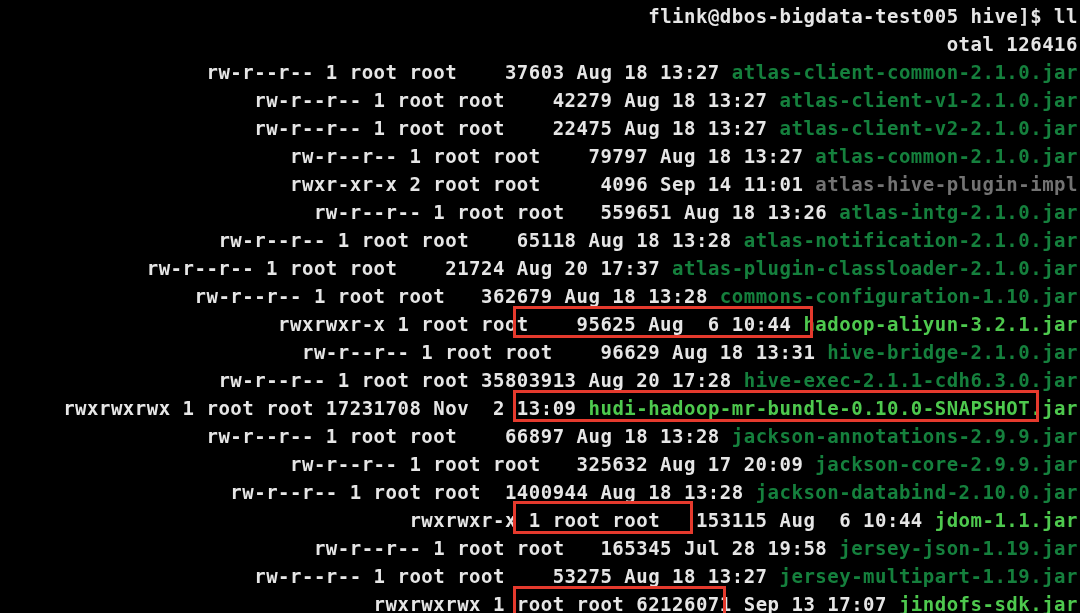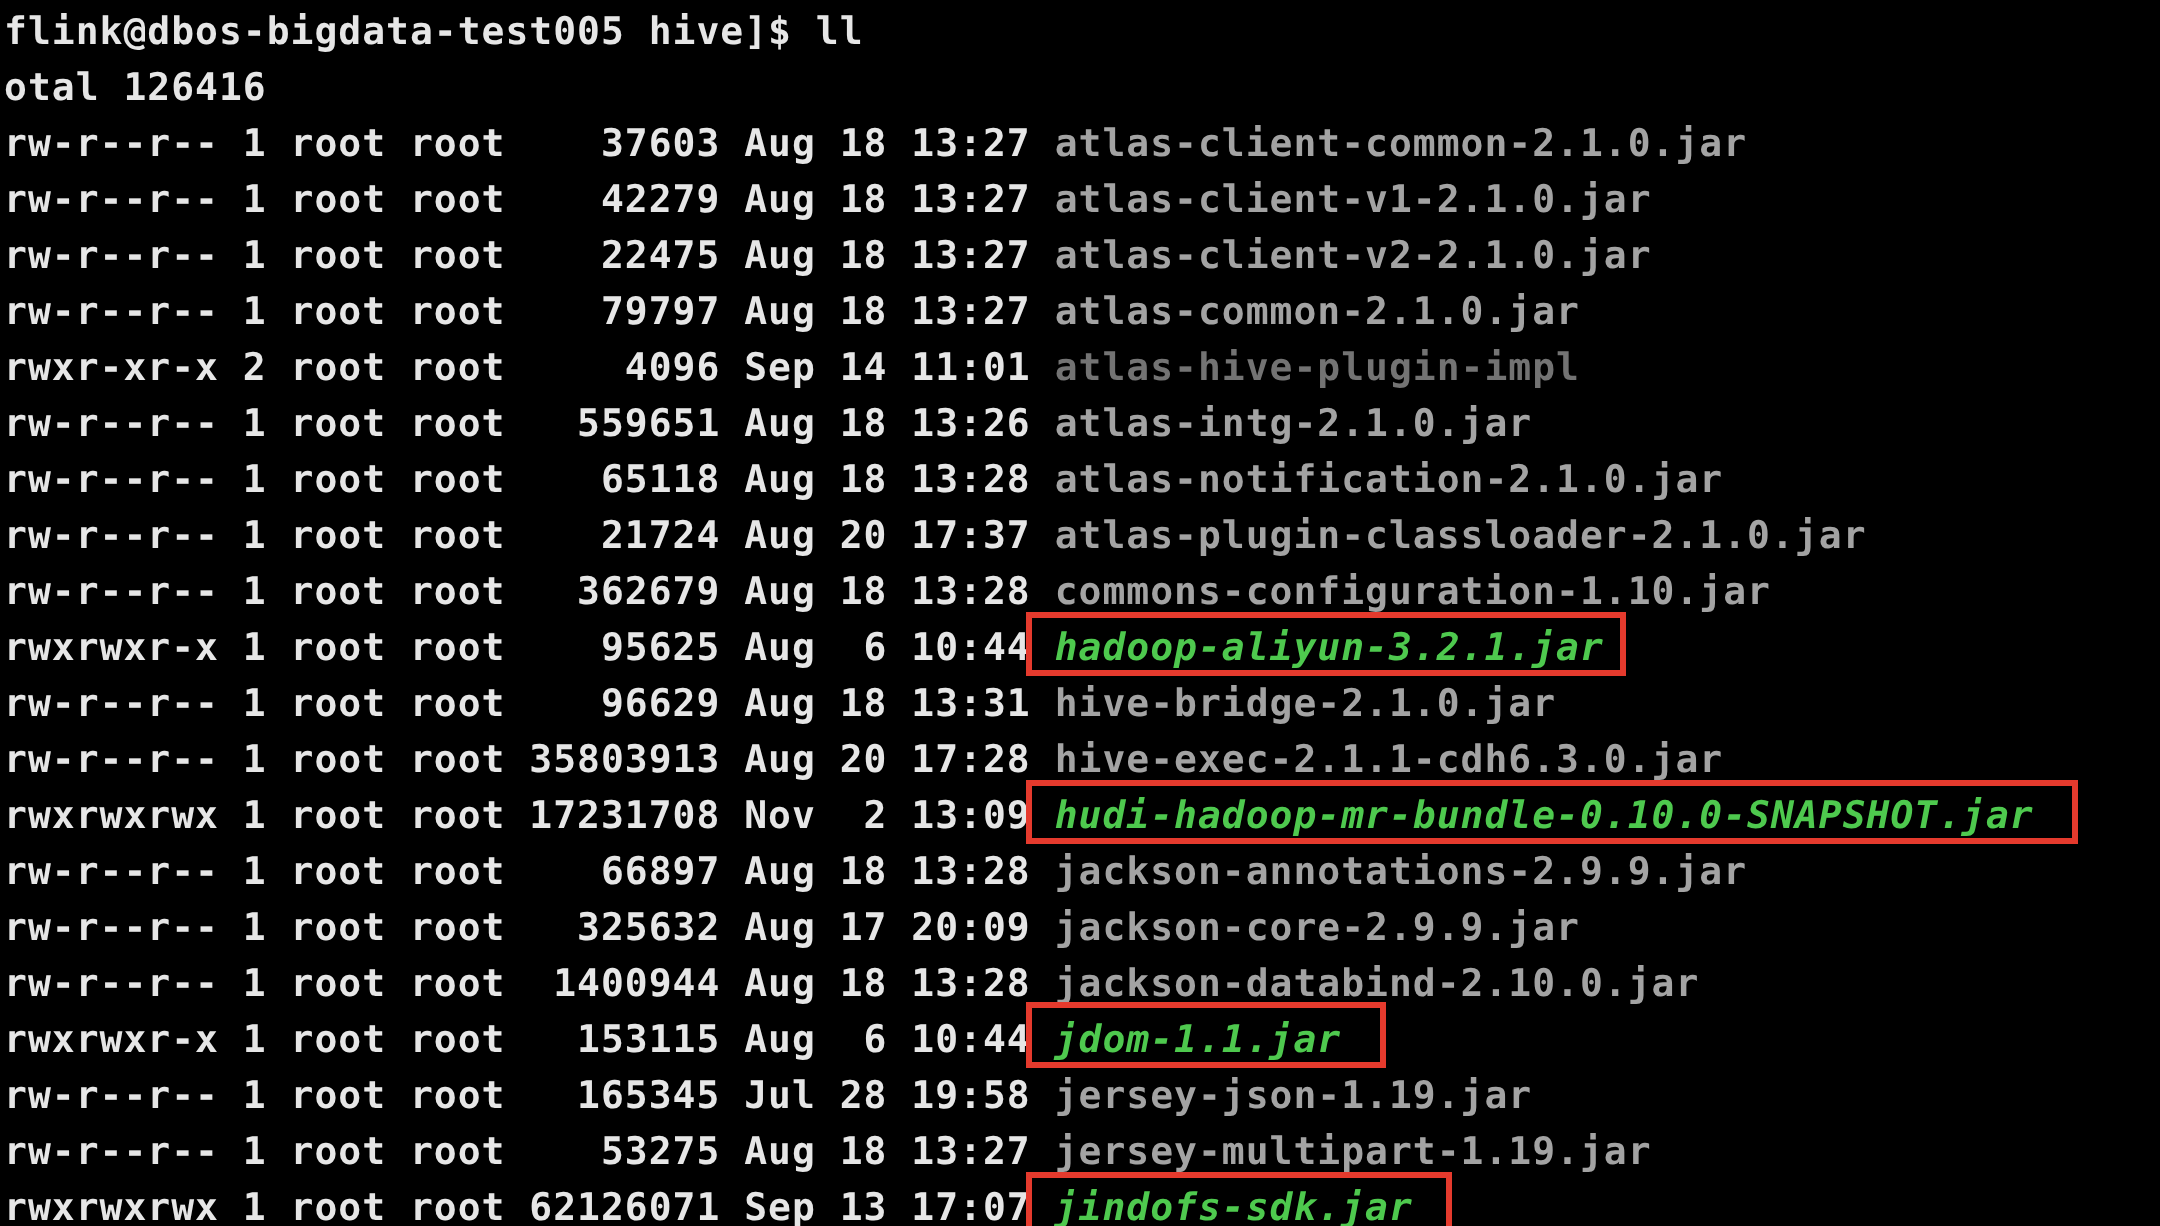--- a/index.html
+++ b/index.html
@@ -14,25 +14,25 @@
     font-family: "Menlo", "Consolas", "DejaVu Sans Mono", monospace;
     font-size: 19px;
     line-height: 28px;
     letter-spacing: 0.5px;
     color: #e6e6e6;
     white-space: pre;
     font-weight: 600;
     position: relative;
     padding: 2px 2px 2px 2px;
   }
-  .row { display: block; height: 28px; }
+  .row { display: block; height: 28px; text-align: right; }
   .pw   { color: #e6e6e6; }       
-  .red  { color: #a3a3a3; }       
+  .red  { color: #15803d; }       
   .blue { color: #737373; }       
-  .grn  { color: #4ec94e; font-style: italic; }
+  .grn  { color: #4ec94e; }
   .hlbox {
     position: absolute;
     border: 3px solid #e53a2d;
     pointer-events: none;
     box-sizing: border-box;
   }
 </style>
 </head>
 <body>
 

